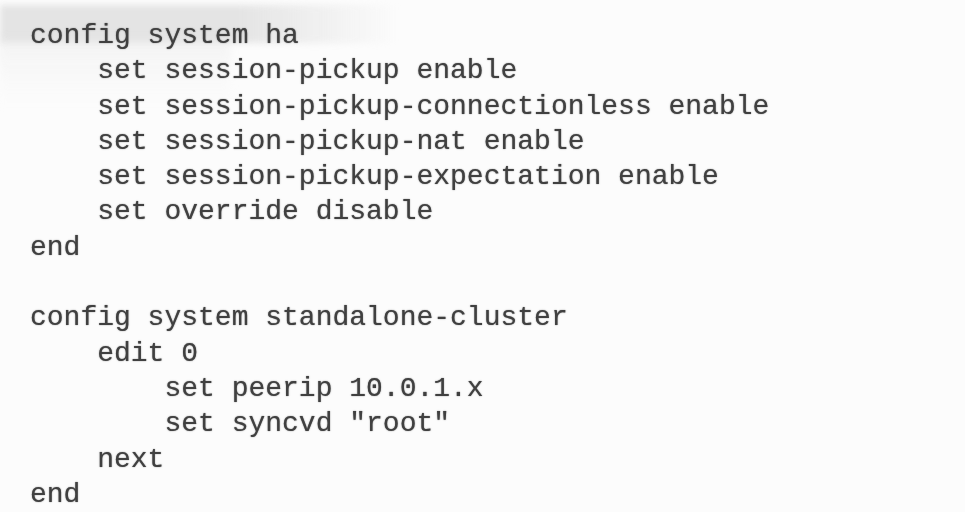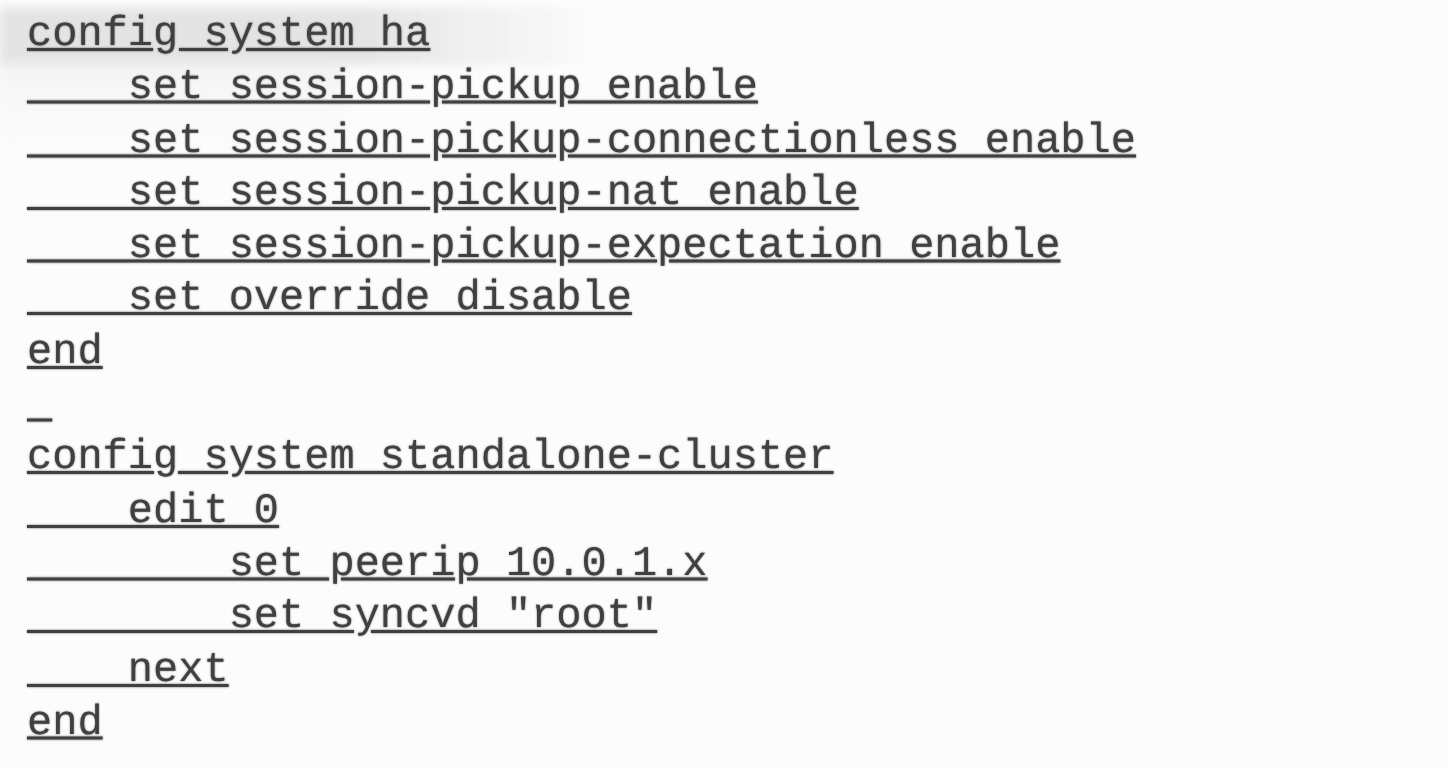--- a/index.html
+++ b/index.html
@@ -46,29 +46,28 @@
       rgba(232,232,232,0.45) 0%,
       rgba(240,240,240,0.15) 60%,
       rgba(245,245,245,0) 100%);
     filter: blur(4px);
     z-index: 0;
   }
   pre.code {
     position: absolute;
     left: 18px;
     top: 6px;
-    margin: 0;
+    margin: 12px;
     z-index: 1;
     font-family: inherit;
     font-size: 28px;
     line-height: 35.3px;
     color: var(--text);
     white-space: pre;
     text-shadow: 0 0 1.3px rgba(64,64,64,0.75);
-    text-decoration: underline;
   }
   .code-line {
     min-height: 35.3px;
   }
 </style>
 </head>
 <body>
 
 <div class="screen">
   <div class="highlight-band"></div>

